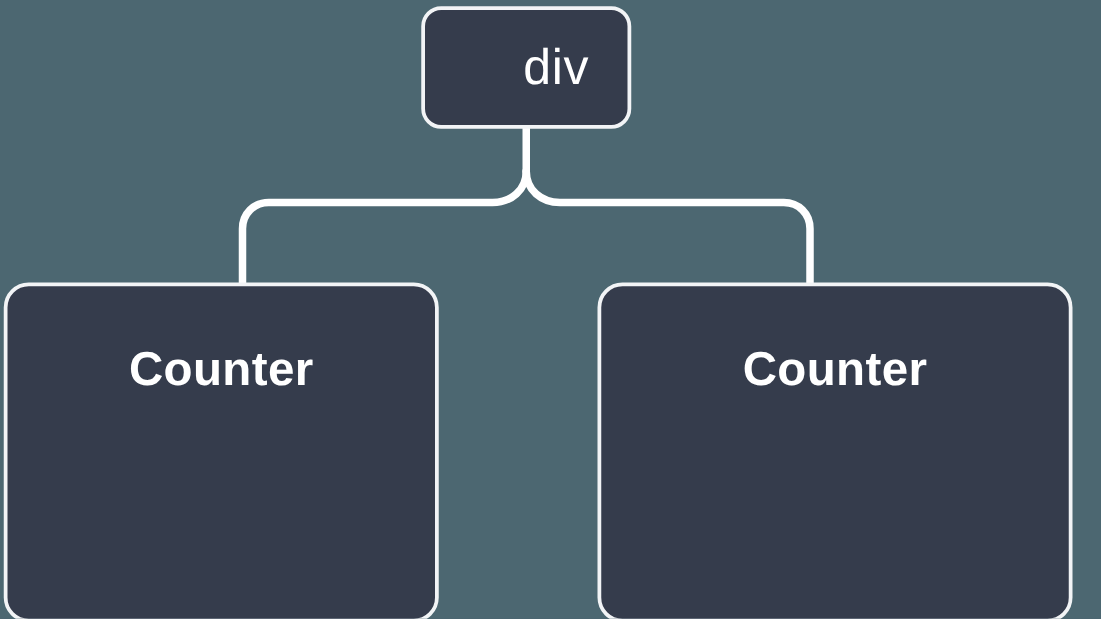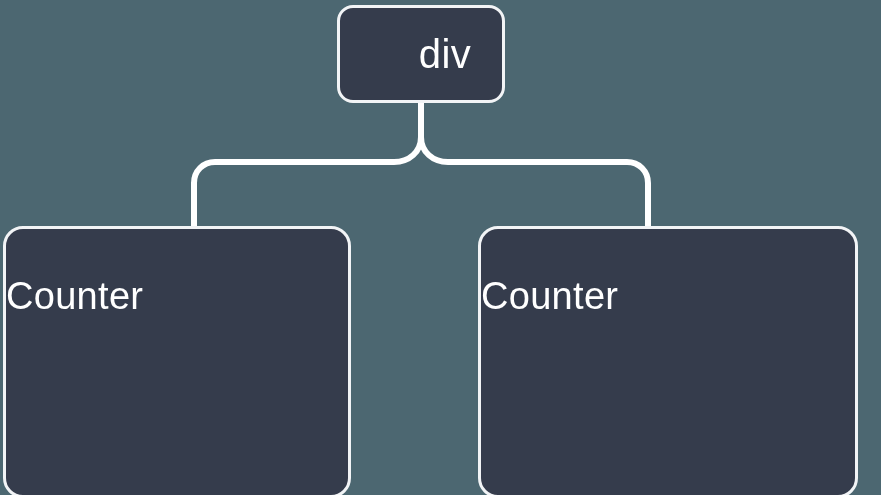--- a/index.html
+++ b/index.html
@@ -61,24 +61,24 @@
     top: 226px;
   }
   .node-counter.left  { left: 3px; }
   .node-counter.right { left: 478px; width: 380px; }
 
   .node-title {
     position: absolute;
     left: 0;
     right: 0;
     top: 48px;
-    text-align: left;
+    text-align: center;
     color: #ffffff;
     font-size: 38px;
-    font-weight: 400;
+    font-weight: 700;
     letter-spacing: 0.3px;
     line-height: 1;
   }
 </style>
 </head>
 <body>
 
 <div id="stage">
 
   <svg id="connectors" viewBox="0 0 881 495" width="881" height="495" fill="none" xmlns="http://www.w3.org/2000/svg" aria-hidden="true">

